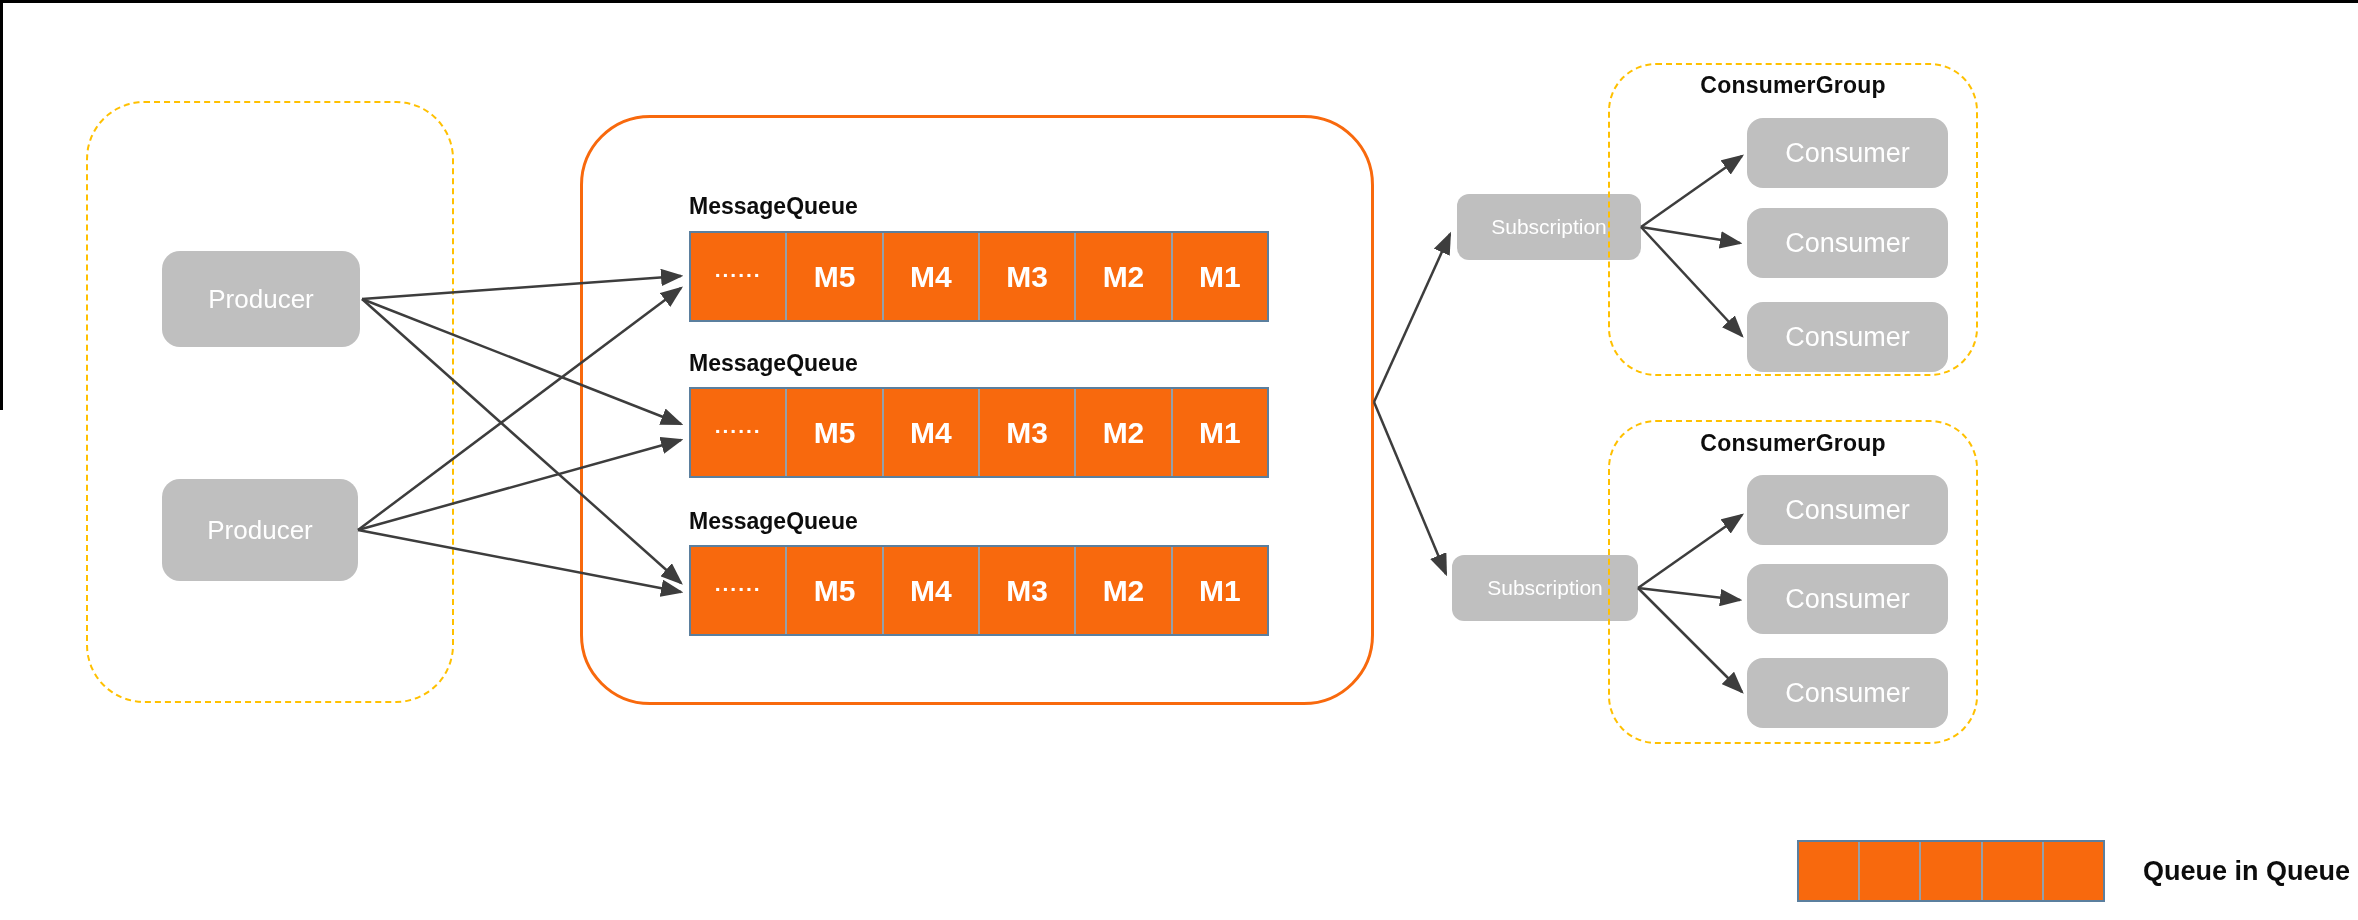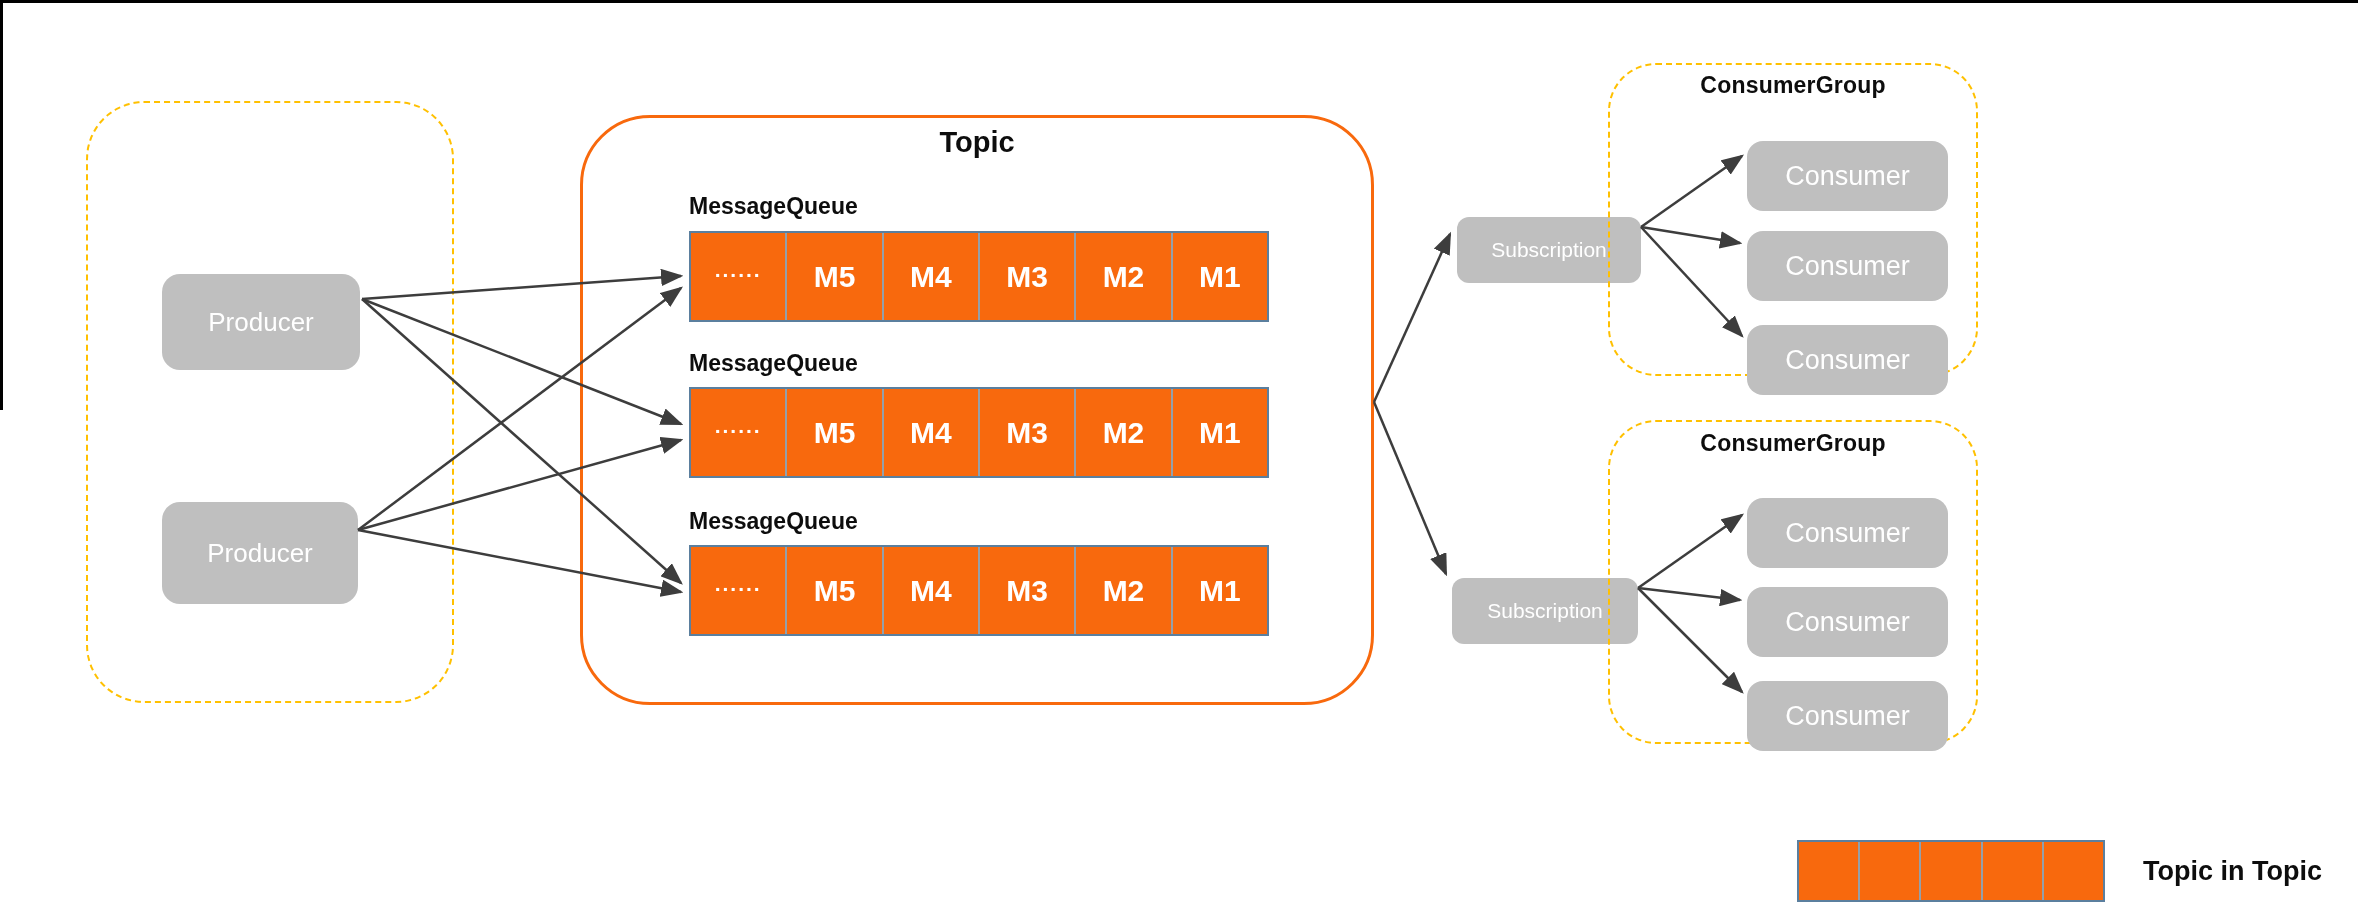--- a/index.html
+++ b/index.html
@@ -27,21 +27,21 @@
   .group-title{
     position:absolute;text-align:center;color:#0d0d0d;
     font-size:23px;font-weight:700;letter-spacing:0.2px;
   }
   #cg1-title{left:1608px;top:72px;width:370px;}
   #cg2-title{left:1608px;top:430px;width:370px;}
 
   
   .gray-node{
     position:absolute;box-sizing:border-box;background:#BFBFBF;
-    color:#ffffff;display:flex;align-items:center;justify-content:center;margin-top:23px;
+    color:#ffffff;display:flex;align-items:center;justify-content:center;
   }
   #producer-1{left:162px;top:251px;width:198px;height:96px;border-radius:18px;font-size:26px;}
   #producer-2{left:162px;top:479px;width:196px;height:102px;border-radius:18px;font-size:26px;}
   #subscription-1{left:1457px;top:194px;width:184px;height:66px;border-radius:12px;font-size:21px;}
   #subscription-2{left:1452px;top:555px;width:186px;height:66px;border-radius:12px;font-size:21px;}
   .consumer{width:201px;height:70px;border-radius:16px;font-size:27px;}
   #consumer-1a{left:1747px;top:118px;}
   #consumer-1b{left:1747px;top:208px;}
   #consumer-1c{left:1747px;top:302px;}
   #consumer-2a{left:1747px;top:475px;}
@@ -104,21 +104,20 @@
 <div id="canvas">
 
   <div class="frame-top"></div>
   <div class="frame-left"></div>
 
   <div class="dash-group" id="producer-group"></div>
   <div class="gray-node" id="producer-1">Producer</div>
   <div class="gray-node" id="producer-2">Producer</div>
 
   <div id="topic-box"></div>
-  <div id="topic-title">Topic</div>
 
   <div class="mq-label" id="mq-label-1">MessageQueue</div>
   <div class="queue-row" id="queue-row-1">
     <div class="qcell dots">......</div>
     <div class="qcell">M5</div>
     <div class="qcell">M4</div>
     <div class="qcell">M3</div>
     <div class="qcell">M2</div>
     <div class="qcell">M1</div>
   </div>
@@ -158,21 +157,21 @@
   <div class="gray-node consumer" id="consumer-2b">Consumer</div>
   <div class="gray-node consumer" id="consumer-2c">Consumer</div>
 
   <div id="legend-bar">
     <div class="legend-cell"></div>
     <div class="legend-cell"></div>
     <div class="legend-cell"></div>
     <div class="legend-cell"></div>
     <div class="legend-cell"></div>
   </div>
-  <div id="legend-label">Topic in Topic</div>
+  <div id="legend-label">Queue in Queue</div>
 
   <svg id="arrow-layer" viewBox="0 0 2358 920" xmlns="http://www.w3.org/2000/svg">
     <defs>
       <marker id="ah" markerWidth="9" markerHeight="7" refX="8" refY="3.5" orient="auto">
         <path d="M0,0 L9,3.5 L0,7 Z" fill="#3D3D3D"></path>
       </marker>
     </defs>
     <g stroke="#3D3D3D" stroke-width="2.5" fill="none">
       <line x1="362" y1="299" x2="681" y2="276" marker-end="url(#ah)"></line>
       <line x1="362" y1="299" x2="681" y2="424" marker-end="url(#ah)"></line>

